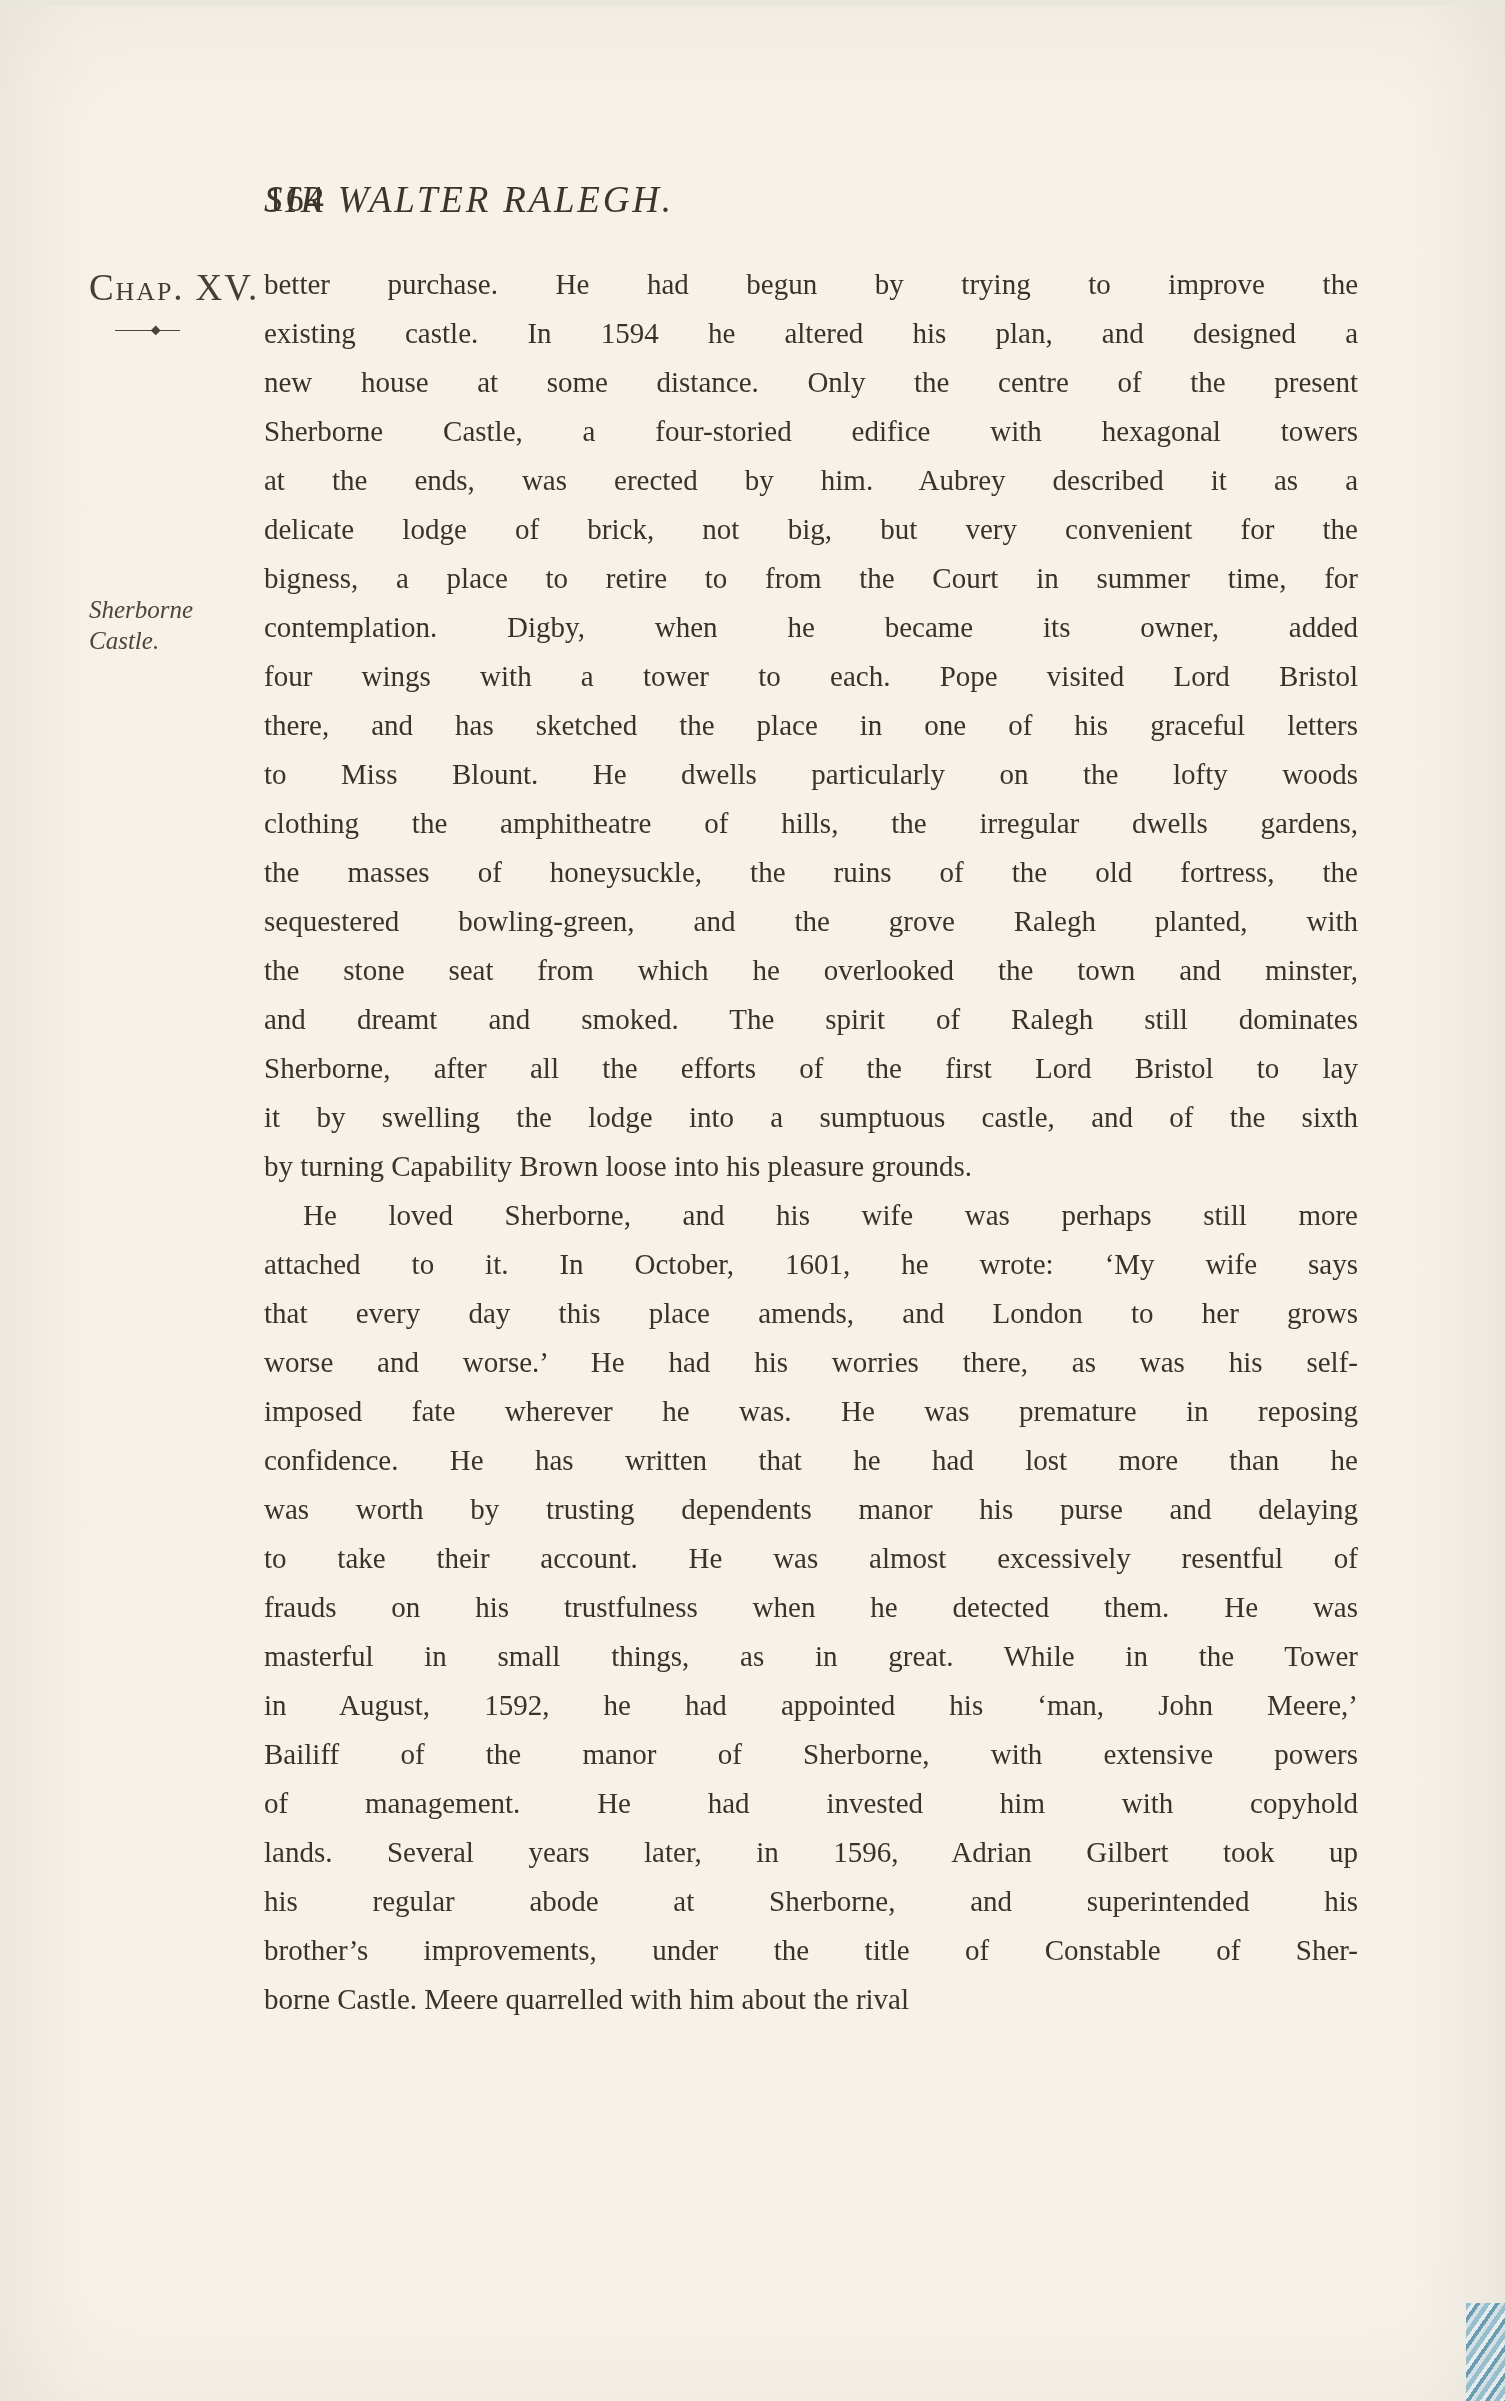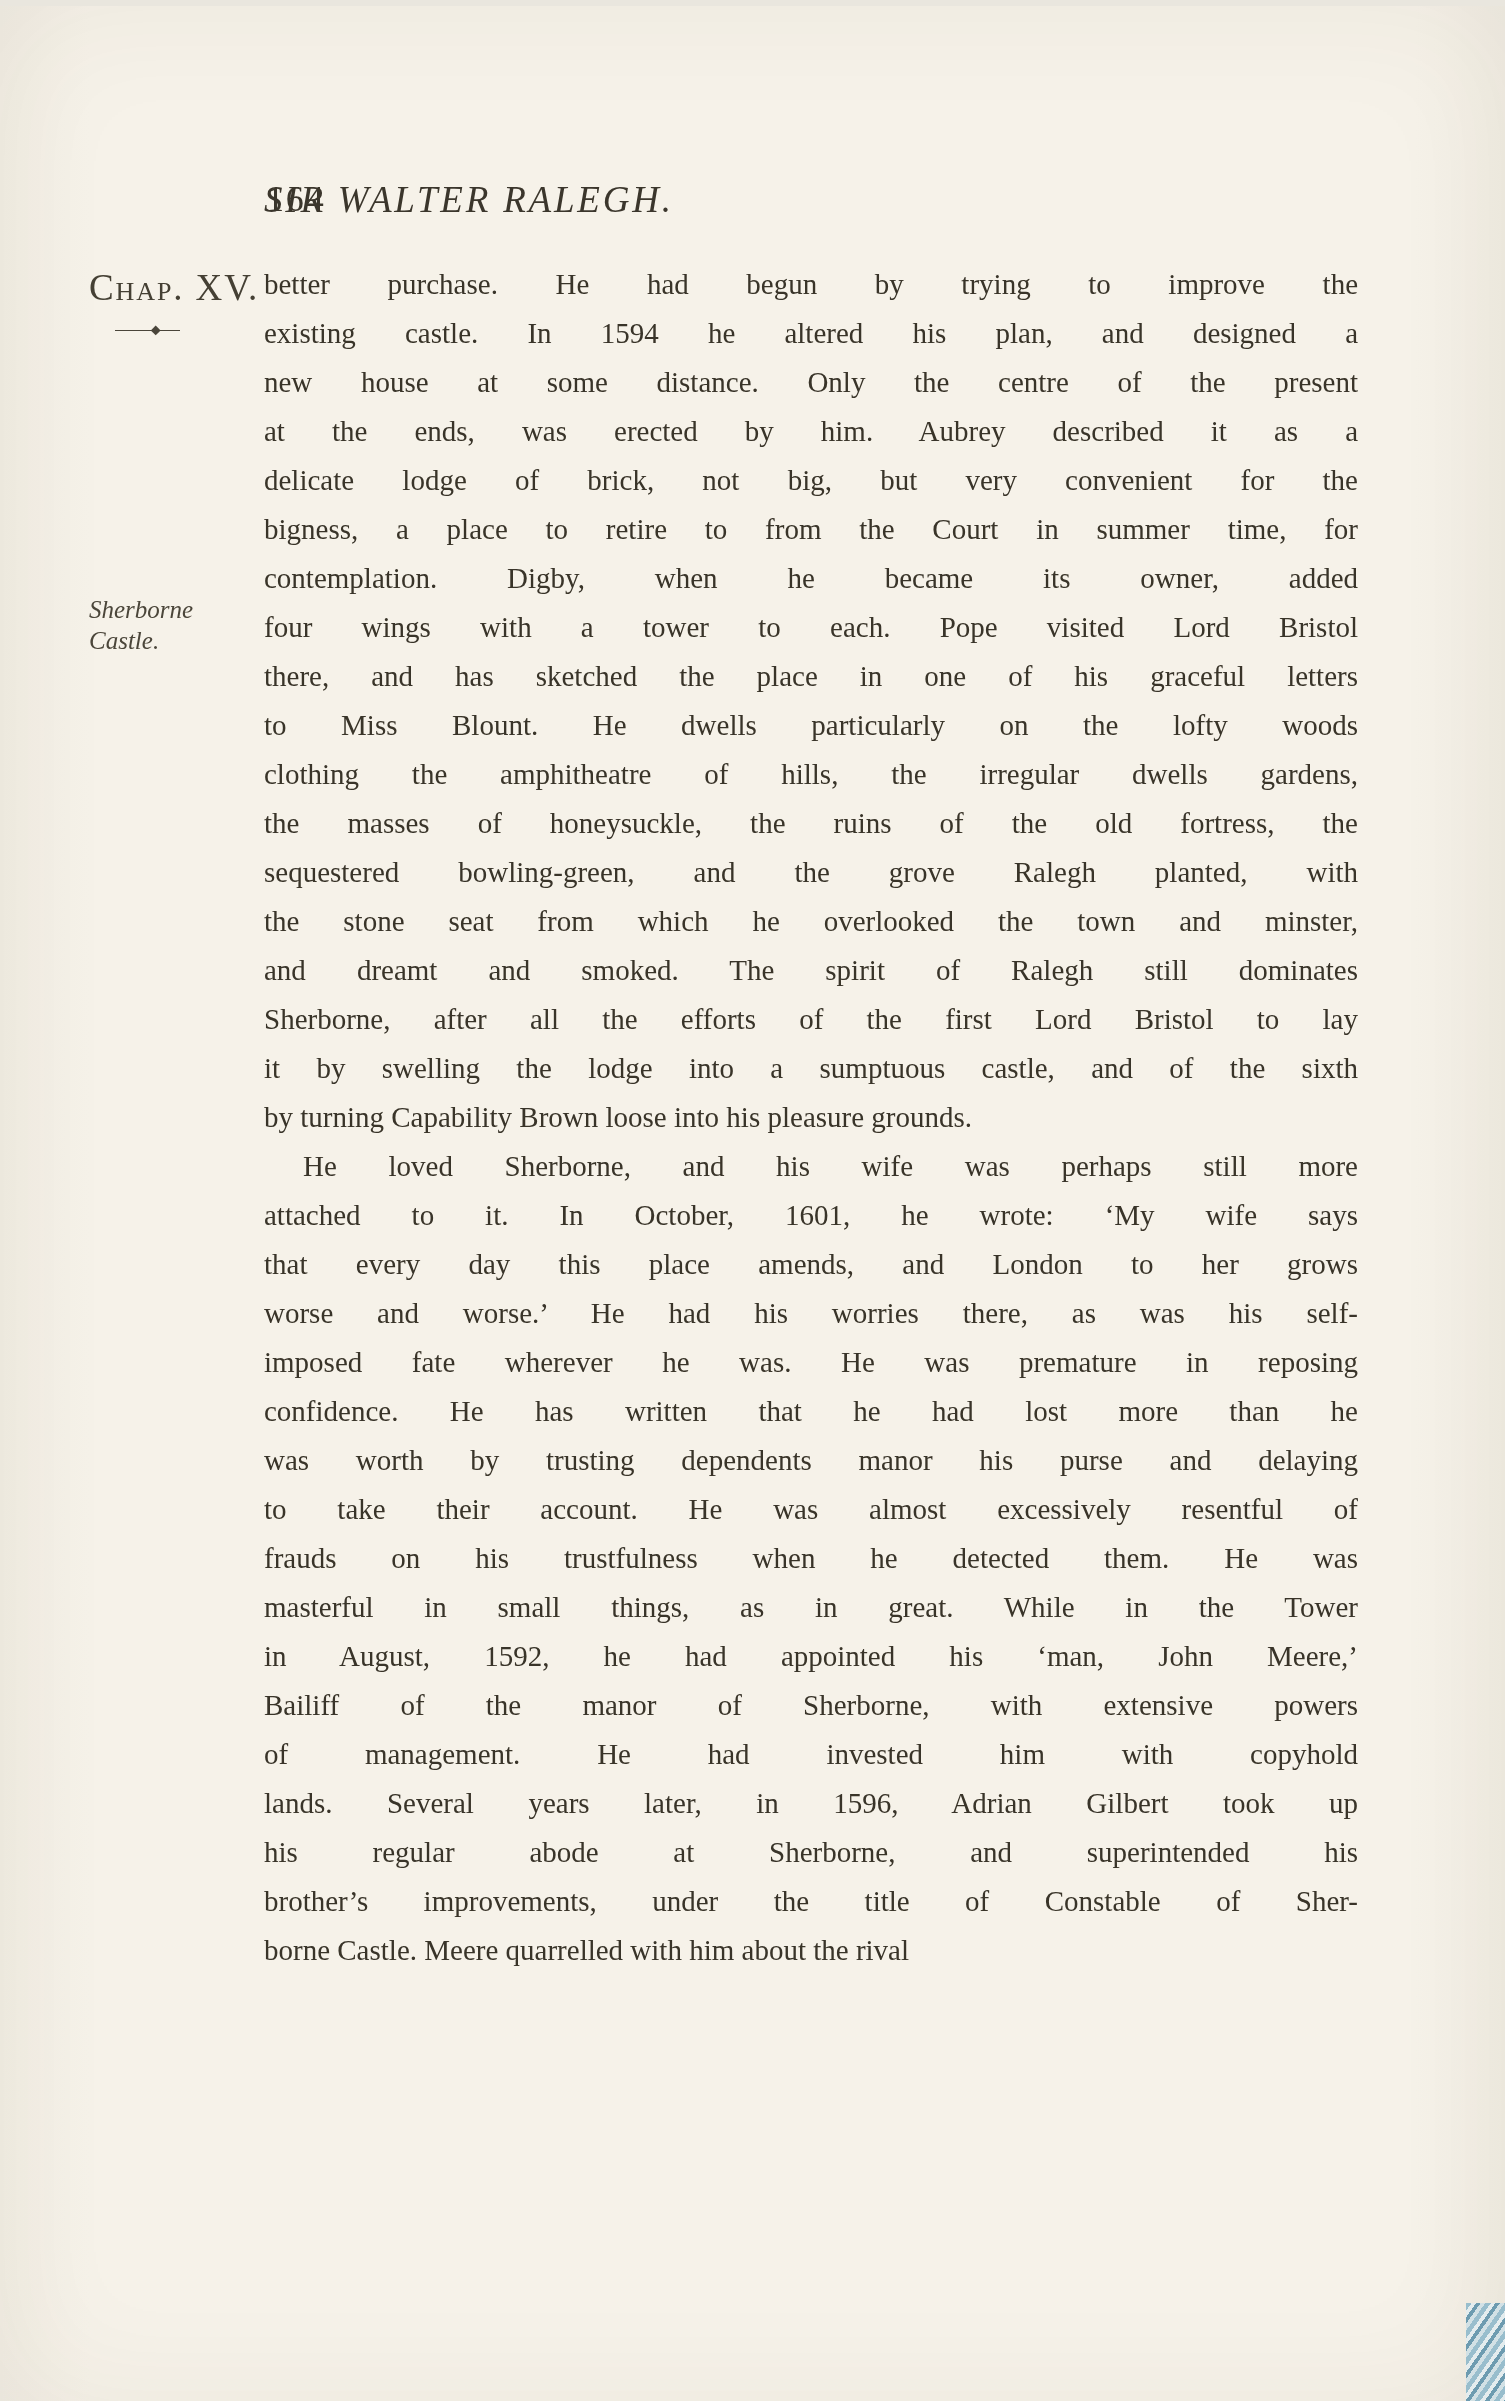--- a/index.html
+++ b/index.html
@@ -95,20 +95,21 @@
 
   <div class="sidenote">
     <div>Sherborne</div>
     <div>Castle.</div>
   </div>
 
   <div class="textblock" id="textblock">
       <div class="line">better purchase.  He had begun by trying to improve the</div>
       <div class="line">existing castle.  In 1594 he altered his plan, and designed a</div>
       <div class="line">new house at some distance.  Only the centre of the present</div>
+      <div class="line">Sherborne Castle, a four-storied edifice with hexagonal towers</div>
       <div class="line">at the ends, was erected by him.  Aubrey described it as a</div>
       <div class="line">delicate lodge of brick, not big, but very convenient for the</div>
       <div class="line">bigness, a place to retire to from the Court in summer time, for</div>
       <div class="line">contemplation.  Digby, when he became its owner, added</div>
       <div class="line">four wings with a tower to each.  Pope visited Lord Bristol</div>
       <div class="line">there, and has sketched the place in one of his graceful letters</div>
       <div class="line">to Miss Blount.  He dwells particularly on the lofty woods</div>
       <div class="line">clothing the amphitheatre of hills, the irregular dwells gardens,</div>
       <div class="line">the masses of honeysuckle, the ruins of the old fortress, the</div>
       <div class="line">sequestered bowling-green, and the grove Ralegh planted, with</div>

